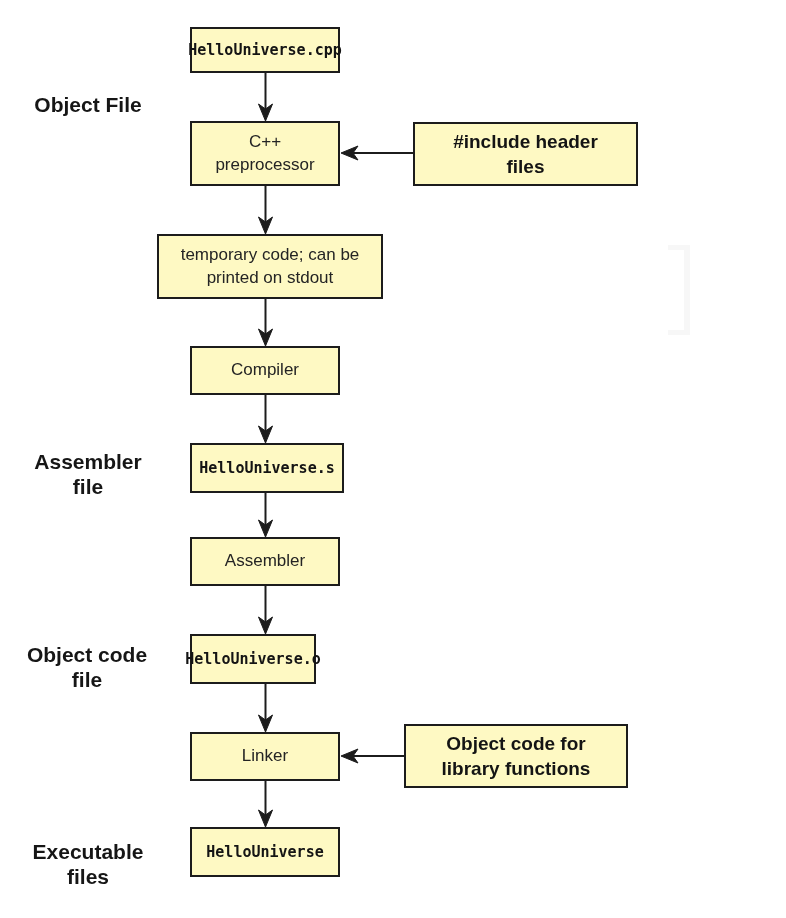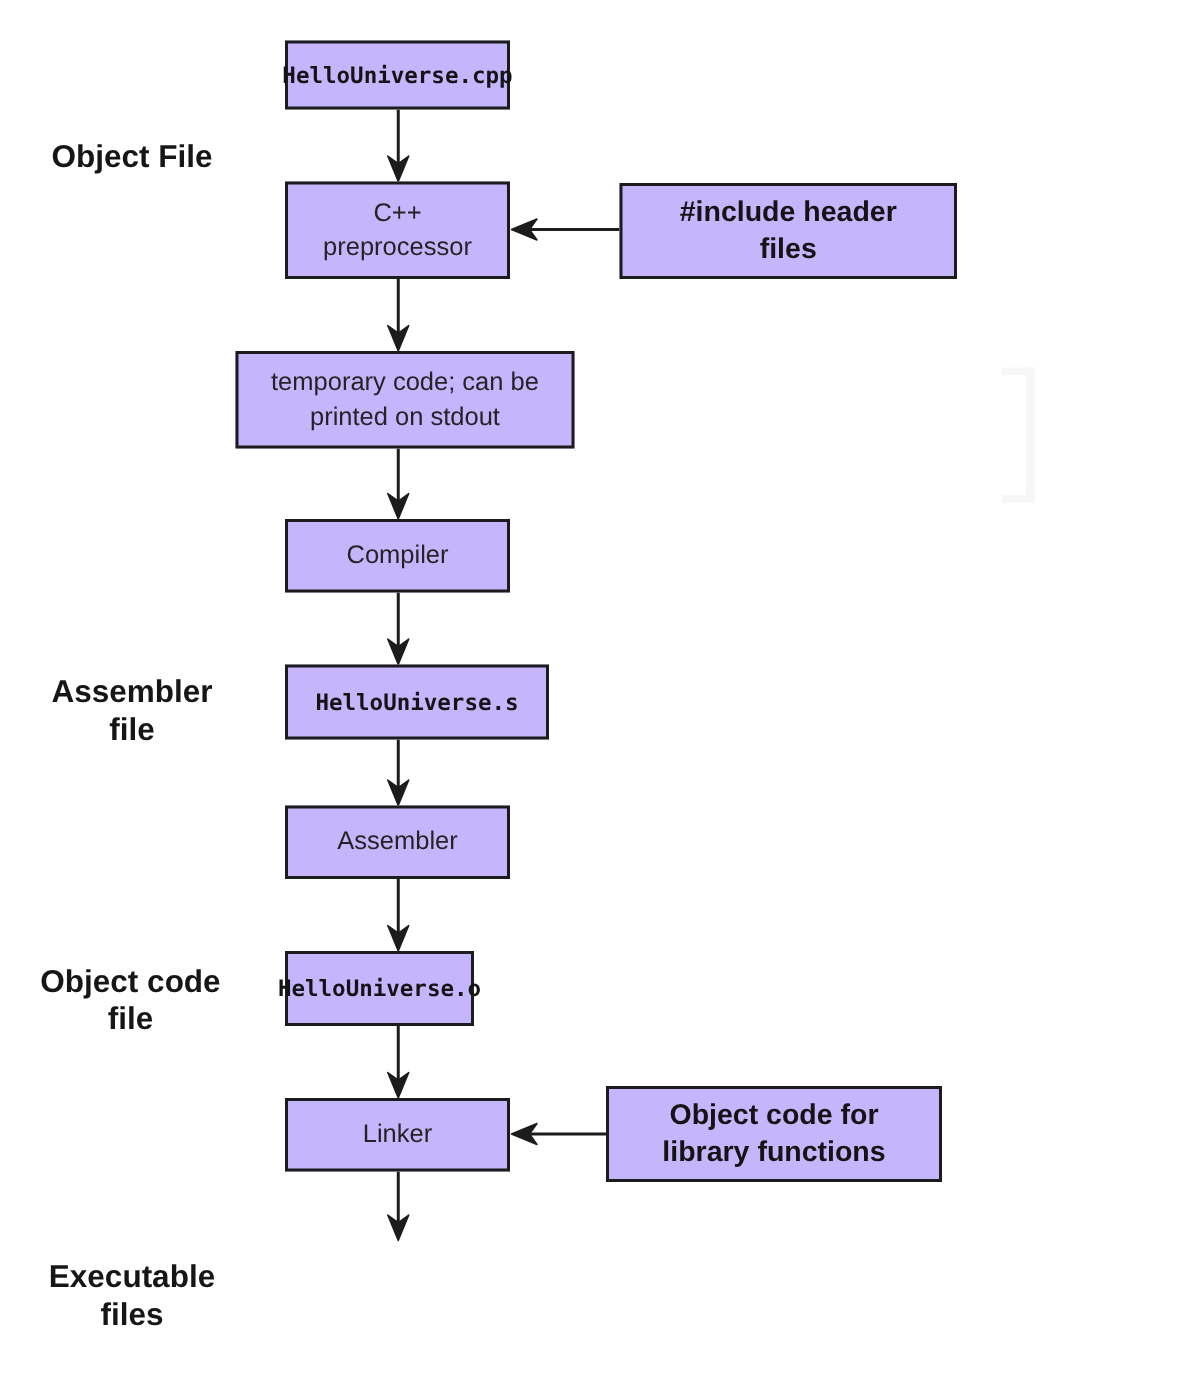--- a/index.html
+++ b/index.html
@@ -11,21 +11,21 @@
     overflow: hidden;
   }
   .canvas { position: absolute; left: 0; top: 0; width: 786px; height: 918px; }
   .arrows { position: absolute; left: 0; top: 0; width: 786px; height: 918px; }
   .arrows line { stroke: #1c1c1c; stroke-width: 2; }
   .arrows polygon { fill: #1c1c1c; stroke: #1c1c1c; stroke-width: 1; stroke-linejoin: round; }
   .box {
     position: absolute;
     box-sizing: border-box;
     border: 2px solid #1c1c1c;
-    background: #c4b5fd;
+    background: #fef9c3;
     display: flex;
     align-items: center;
     justify-content: center;
     text-align: center;
   }
   .box .label { white-space: pre-line; }
   .plain-box .label {
     font-family: "Liberation Sans", sans-serif;
     font-size: 17px; line-height: 1.35; color: #242424;
   }
@@ -128,41 +128,44 @@
 
   <div class="box plain-box" style="left:157px;top:234px;width:226px;height:65px">
     <span class="label">temporary code; can be
 printed on stdout</span>
   </div>
 
   <div class="box plain-box" style="left:190px;top:346px;width:150px;height:49px">
     <span class="label">Compiler</span>
   </div>
 
-  <div class="box mono-box" style="left:190px;top:443px;width:176px;height:50px">
+  <div class="box mono-box" style="left:190px;top:443px;width:154px;height:50px">
     <span class="label">HelloUniverse.s</span>
   </div>
 
   <div class="box plain-box" style="left:190px;top:537px;width:150px;height:49px">
     <span class="label">Assembler</span>
   </div>
 
   <div class="box mono-box" style="left:190px;top:634px;width:126px;height:50px">
     <span class="label">HelloUniverse.o</span>
   </div>
 
   <div class="box plain-box" style="left:190px;top:732px;width:150px;height:49px">
     <span class="label">Linker</span>
   </div>
 
   <div class="box bold-box" style="left:404px;top:724px;width:224px;height:64px">
     <span class="label">Object code for
 library functions</span>
   </div>
 
+  <div class="box mono-box" style="left:190px;top:827px;width:150px;height:50px">
+    <span class="label">HelloUniverse</span>
+  </div>
 
   <div class="stage-label" style="left:18px;top:92px;width:140px">Object File</div>
 
   <div class="stage-label" style="left:18px;top:449px;width:140px">Assembler
 file</div>
 
   <div class="stage-label" style="left:12px;top:642px;width:150px">Object code
 file</div>
 
   <div class="stage-label" style="left:18px;top:839px;width:140px">Executable

